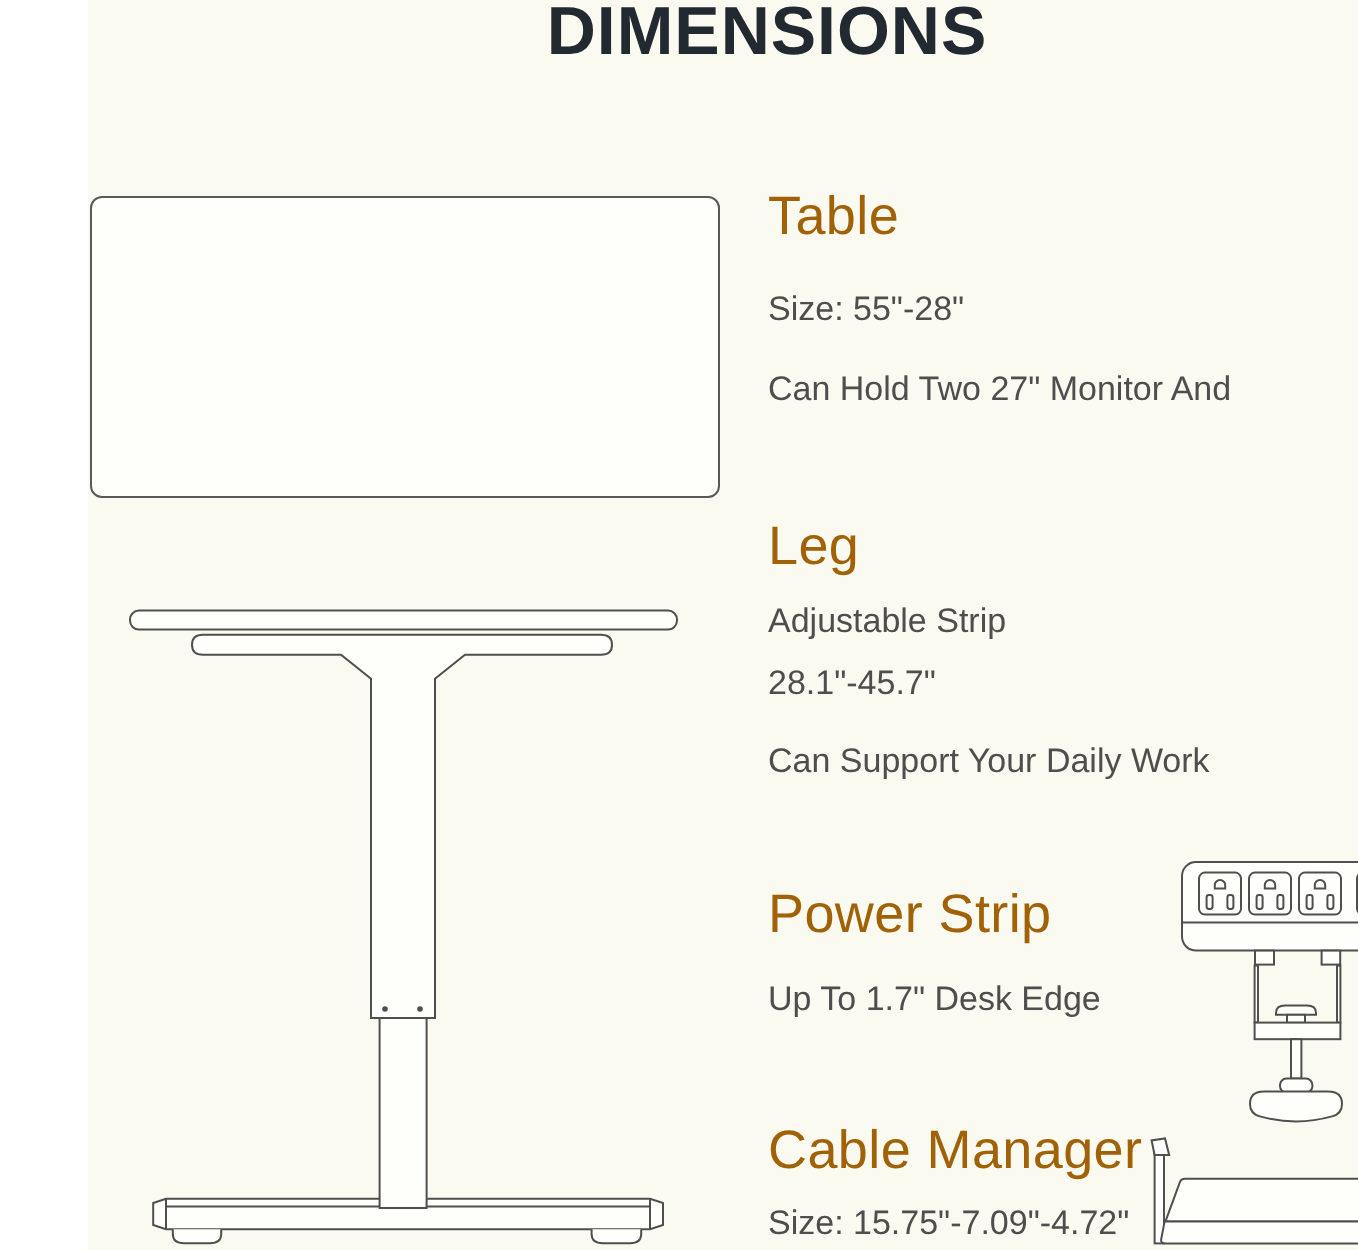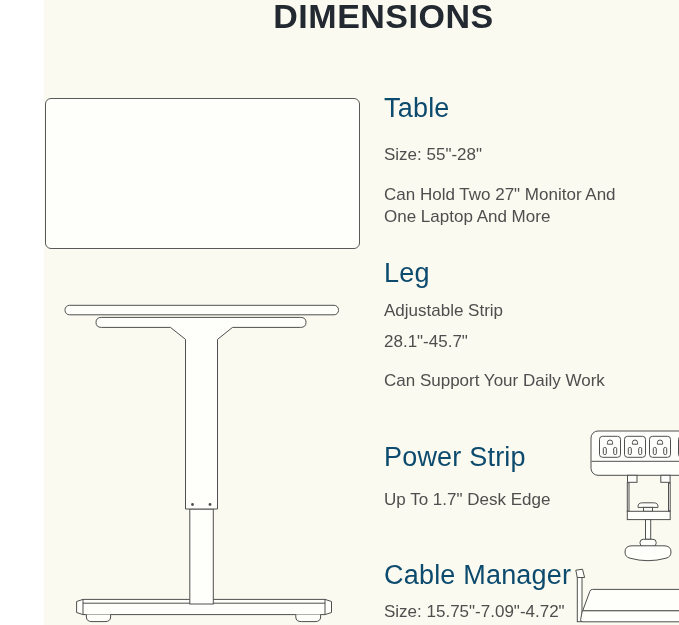--- a/index.html
+++ b/index.html
@@ -8,21 +8,21 @@
     background:#FBFAF0;
     font-family:"Liberation Sans","DejaVu Sans",sans-serif;
     margin-left:44px;
   }
   .abs{position:absolute;}
   #page-title{
     left:0;top:-5px;width:679px;text-align:center;
     font-size:34px;line-height:42px;font-weight:700;
     letter-spacing:0.5px;color:#222931;
   }
-  .heading{font-size:27px;line-height:30px;font-weight:400;color:#0c4a6e;letter-spacing:0.2px;text-align:right;}
+  .heading{font-size:27px;line-height:30px;font-weight:400;color:#a16207;letter-spacing:0.2px;text-align:right;}
   .body-text{font-size:17px;line-height:22px;font-weight:400;color:#4E4E4E;}
   .rcol{left:340px;}
   #tabletop-outline{
     left:1px;top:98px;width:313px;height:149px;
     background:#FEFEFA;border:1px solid #595959;border-radius:6px;
   }
   svg{display:block;}
   .ln{stroke:#4F4F4F;stroke-width:1;fill:none;}
   .shape{stroke:#4F4F4F;stroke-width:1;fill:#FEFEFA;}
   .dot{fill:#4F4F4F;stroke:none;}
@@ -112,21 +112,20 @@
     <path class="shape" d="M143.4,17.5 L144.9,9.2 L151.6,10.2 L150.1,17.5 Z"></path>
 
     <path class="shape" d="M13.7,50.8 L20.9,31.2 Q21.5,29.4 23.5,29.4 L138.8,29.4 Q140.6,29.4 141.2,31.2 L144.4,50.8 Z"></path>
 
     <path class="shape" d="M13.3,50.8 L11.6,59.6 Q11.2,61.8 13.9,61.8 L143.6,61.8 Q146.4,61.8 145.9,59.6 L144.7,50.8 Z"></path>
   </svg>
 
   <div class="abs rcol heading" style="top:93px">Table</div>
   <div class="abs rcol body-text" style="top:144px">Size: 55"-28"</div>
   <div class="abs rcol body-text" style="top:184px">Can Hold Two 27" Monitor And</div>
-  <div class="abs rcol body-text" style="top:206px">One Laptop And More</div>
 
   <div class="abs rcol heading" style="top:258px">Leg</div>
   <div class="abs rcol body-text" style="top:300px">Adjustable Strip</div>
   <div class="abs rcol body-text" style="top:331px">28.1"-45.7"</div>
   <div class="abs rcol body-text" style="top:370px">Can Support Your Daily Work</div>
 
   <div class="abs rcol heading" style="top:442px">Power Strip</div>
   <div class="abs rcol body-text" style="top:489px">Up To 1.7" Desk Edge</div>
 
   <div class="abs rcol heading" style="top:560px">Cable Manager</div>

